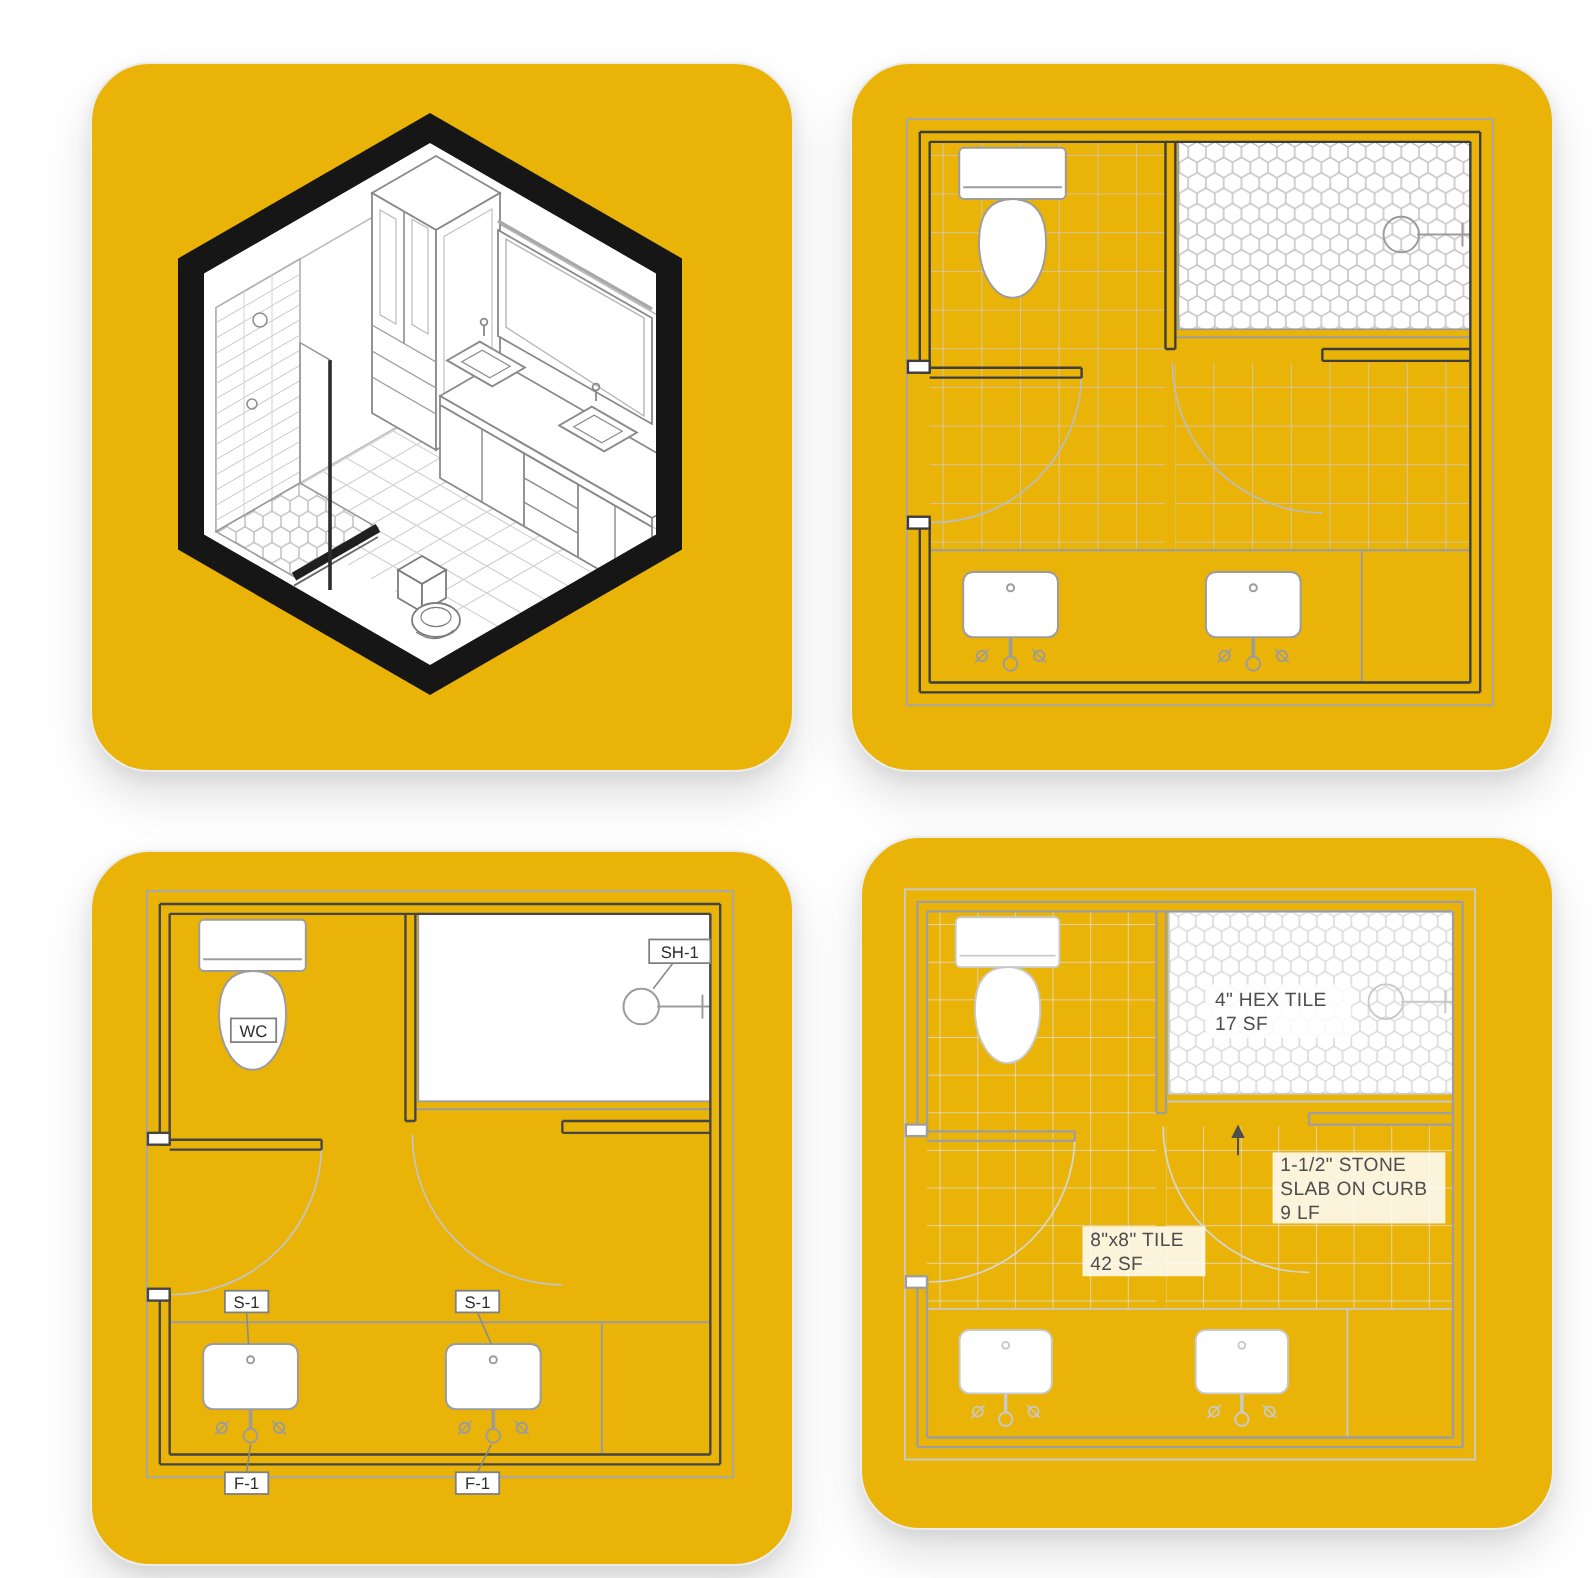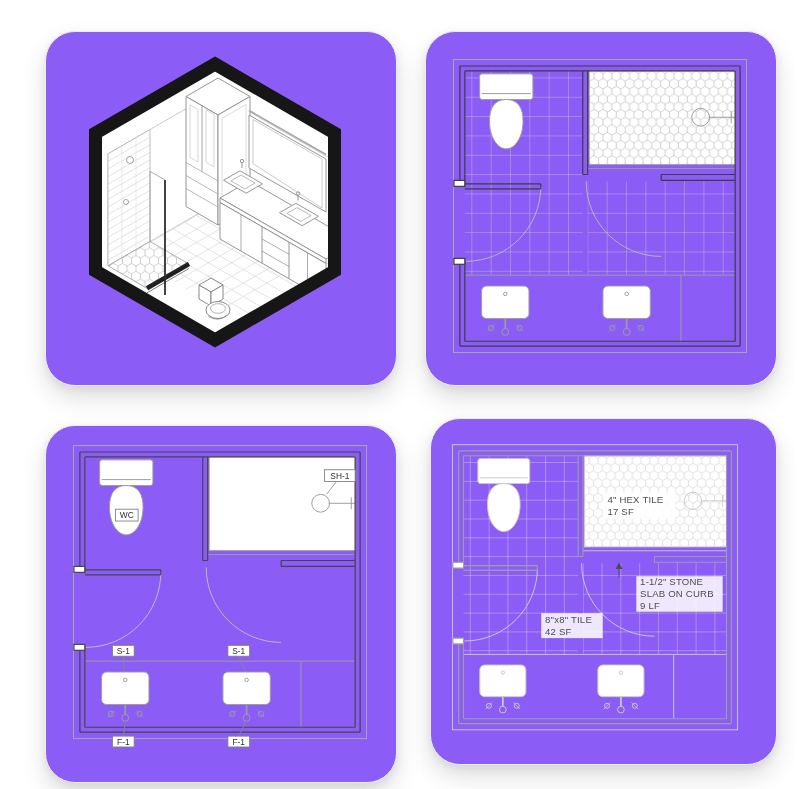--- a/index.html
+++ b/index.html
@@ -1,19 +1,19 @@
 <!DOCTYPE html>
 <html><head>
 <meta charset="utf-8">
 <style>
   html,body{margin:0;padding:0;background:#ffffff;}
   body{width:798px;height:789px;font-family:"Liberation Sans",sans-serif;position:relative;overflow:hidden;}
   .board{position:relative;width:798px;height:789px;}
   .card{
-    position:absolute;background:#8b5cf6;border:1px solid #ececec;border-radius:30px;
+    position:absolute;background:#eab308;border:1px solid #ececec;border-radius:30px;
     box-shadow:0 12px 24px rgba(0,0,0,.13),0 3px 8px rgba(0,0,0,.07);
   }
   #card-iso{left:45px;top:31px;width:350px;height:353px;}
   #card-plan{left:425px;top:31px;width:350px;height:353px;}
   #card-fixture{left:45px;top:425px;width:350px;height:356px;}
   #card-finish{left:430px;top:418px;width:345px;height:345px;}
   .card svg{position:absolute;}
   #card-iso svg{left:0;top:0;width:350px;height:353px;}
   #card-plan svg{left:26px;top:26px;width:296px;height:308px;}
   #card-fixture svg{left:26px;top:18px;width:296px;height:308px;}

